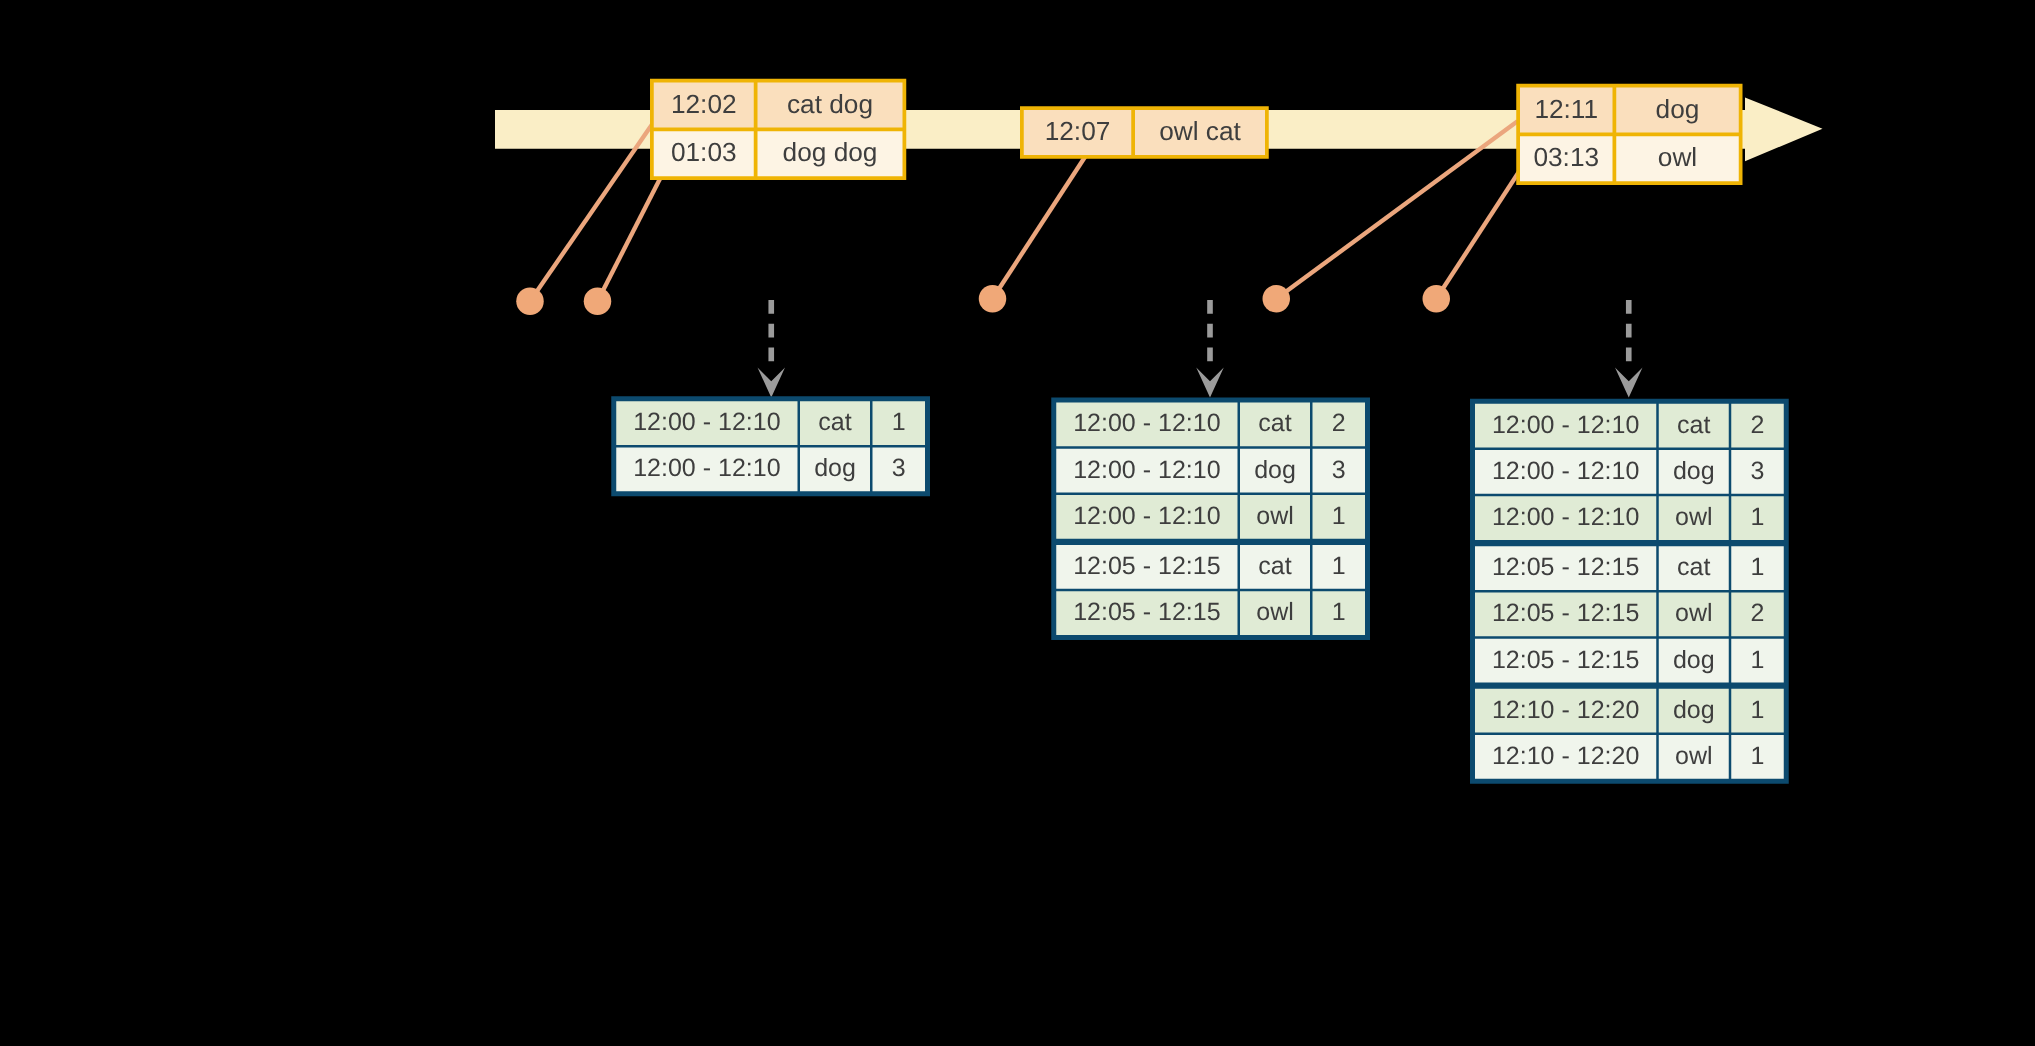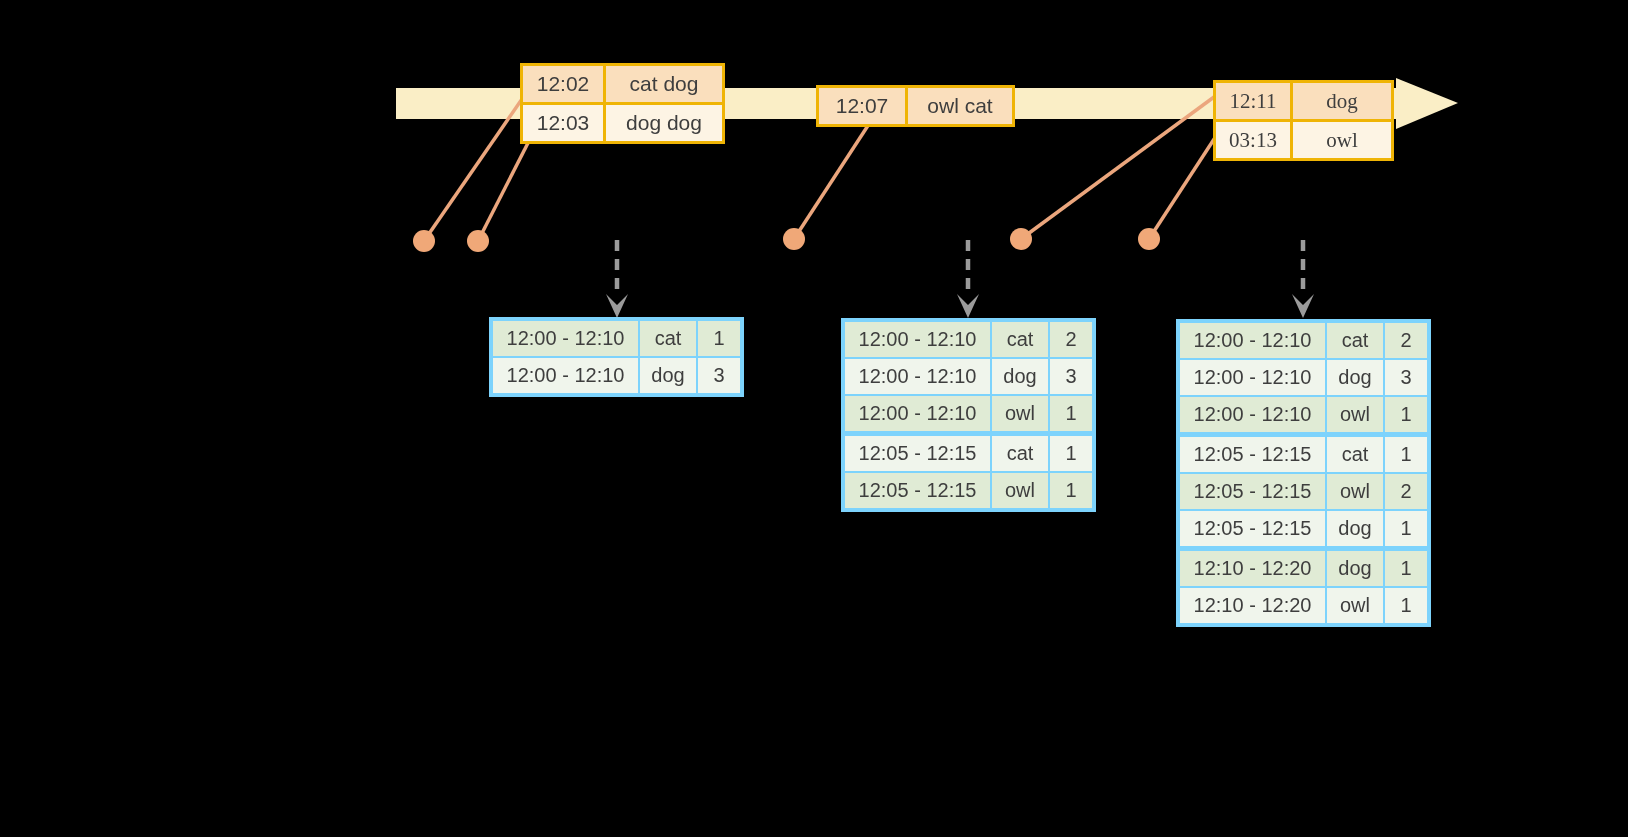--- a/index.html
+++ b/index.html
@@ -27,27 +27,27 @@
     display:flex;align-items:center;justify-content:center;
     background:#fadfbd;
     font-size:21px;
   }
   .etable .trow.alt .tcell{background:#fdf4e4;}
   #et1 .c0{width:80px}  #et1 .c1{width:116px}
   #et2 .c0{width:86px}  #et2 .c1{width:104px}
   #et3 .c0{width:74px}  #et3 .c1{width:98px}
   #et1{left:520px;top:63px;}
   #et2{left:816px;top:85px;}
-  #et3{left:1213px;top:80px;font-family:Liberation Serif, serif;}
+  #et3{left:1213px;top:67px;}
 
   
   .rtable{
     position:absolute;
     display:flex;flex-direction:column;
-    background:#7dd3fc;
+    background:#0c4a6e;
     padding:4px;gap:2px;
     z-index:3;
   }
   .rtable .trow{display:flex;gap:2px;}
   .rtable .trow.gap{margin-top:3px;}
   .rtable .tcell{
     height:35px;
     display:flex;align-items:center;justify-content:center;
     background:#e0ebd5;
     font-size:20px;
@@ -98,21 +98,21 @@
       <polygon points="1292,294 1303,305 1314,294 1303,318"></polygon>
     </g>
   </svg>
 
   <div class="etable" id="et1">
       <div class="trow">
         <div class="tcell c0">12:02</div>
         <div class="tcell c1">cat dog</div>
       </div>
       <div class="trow alt">
-        <div class="tcell c0">12:03</div>
+        <div class="tcell c0">01:03</div>
         <div class="tcell c1">dog dog</div>
       </div>
     </div>
   <div class="etable" id="et2">
       <div class="trow">
         <div class="tcell c0">12:07</div>
         <div class="tcell c1">owl cat</div>
       </div>
     </div>
   <div class="etable" id="et3">

